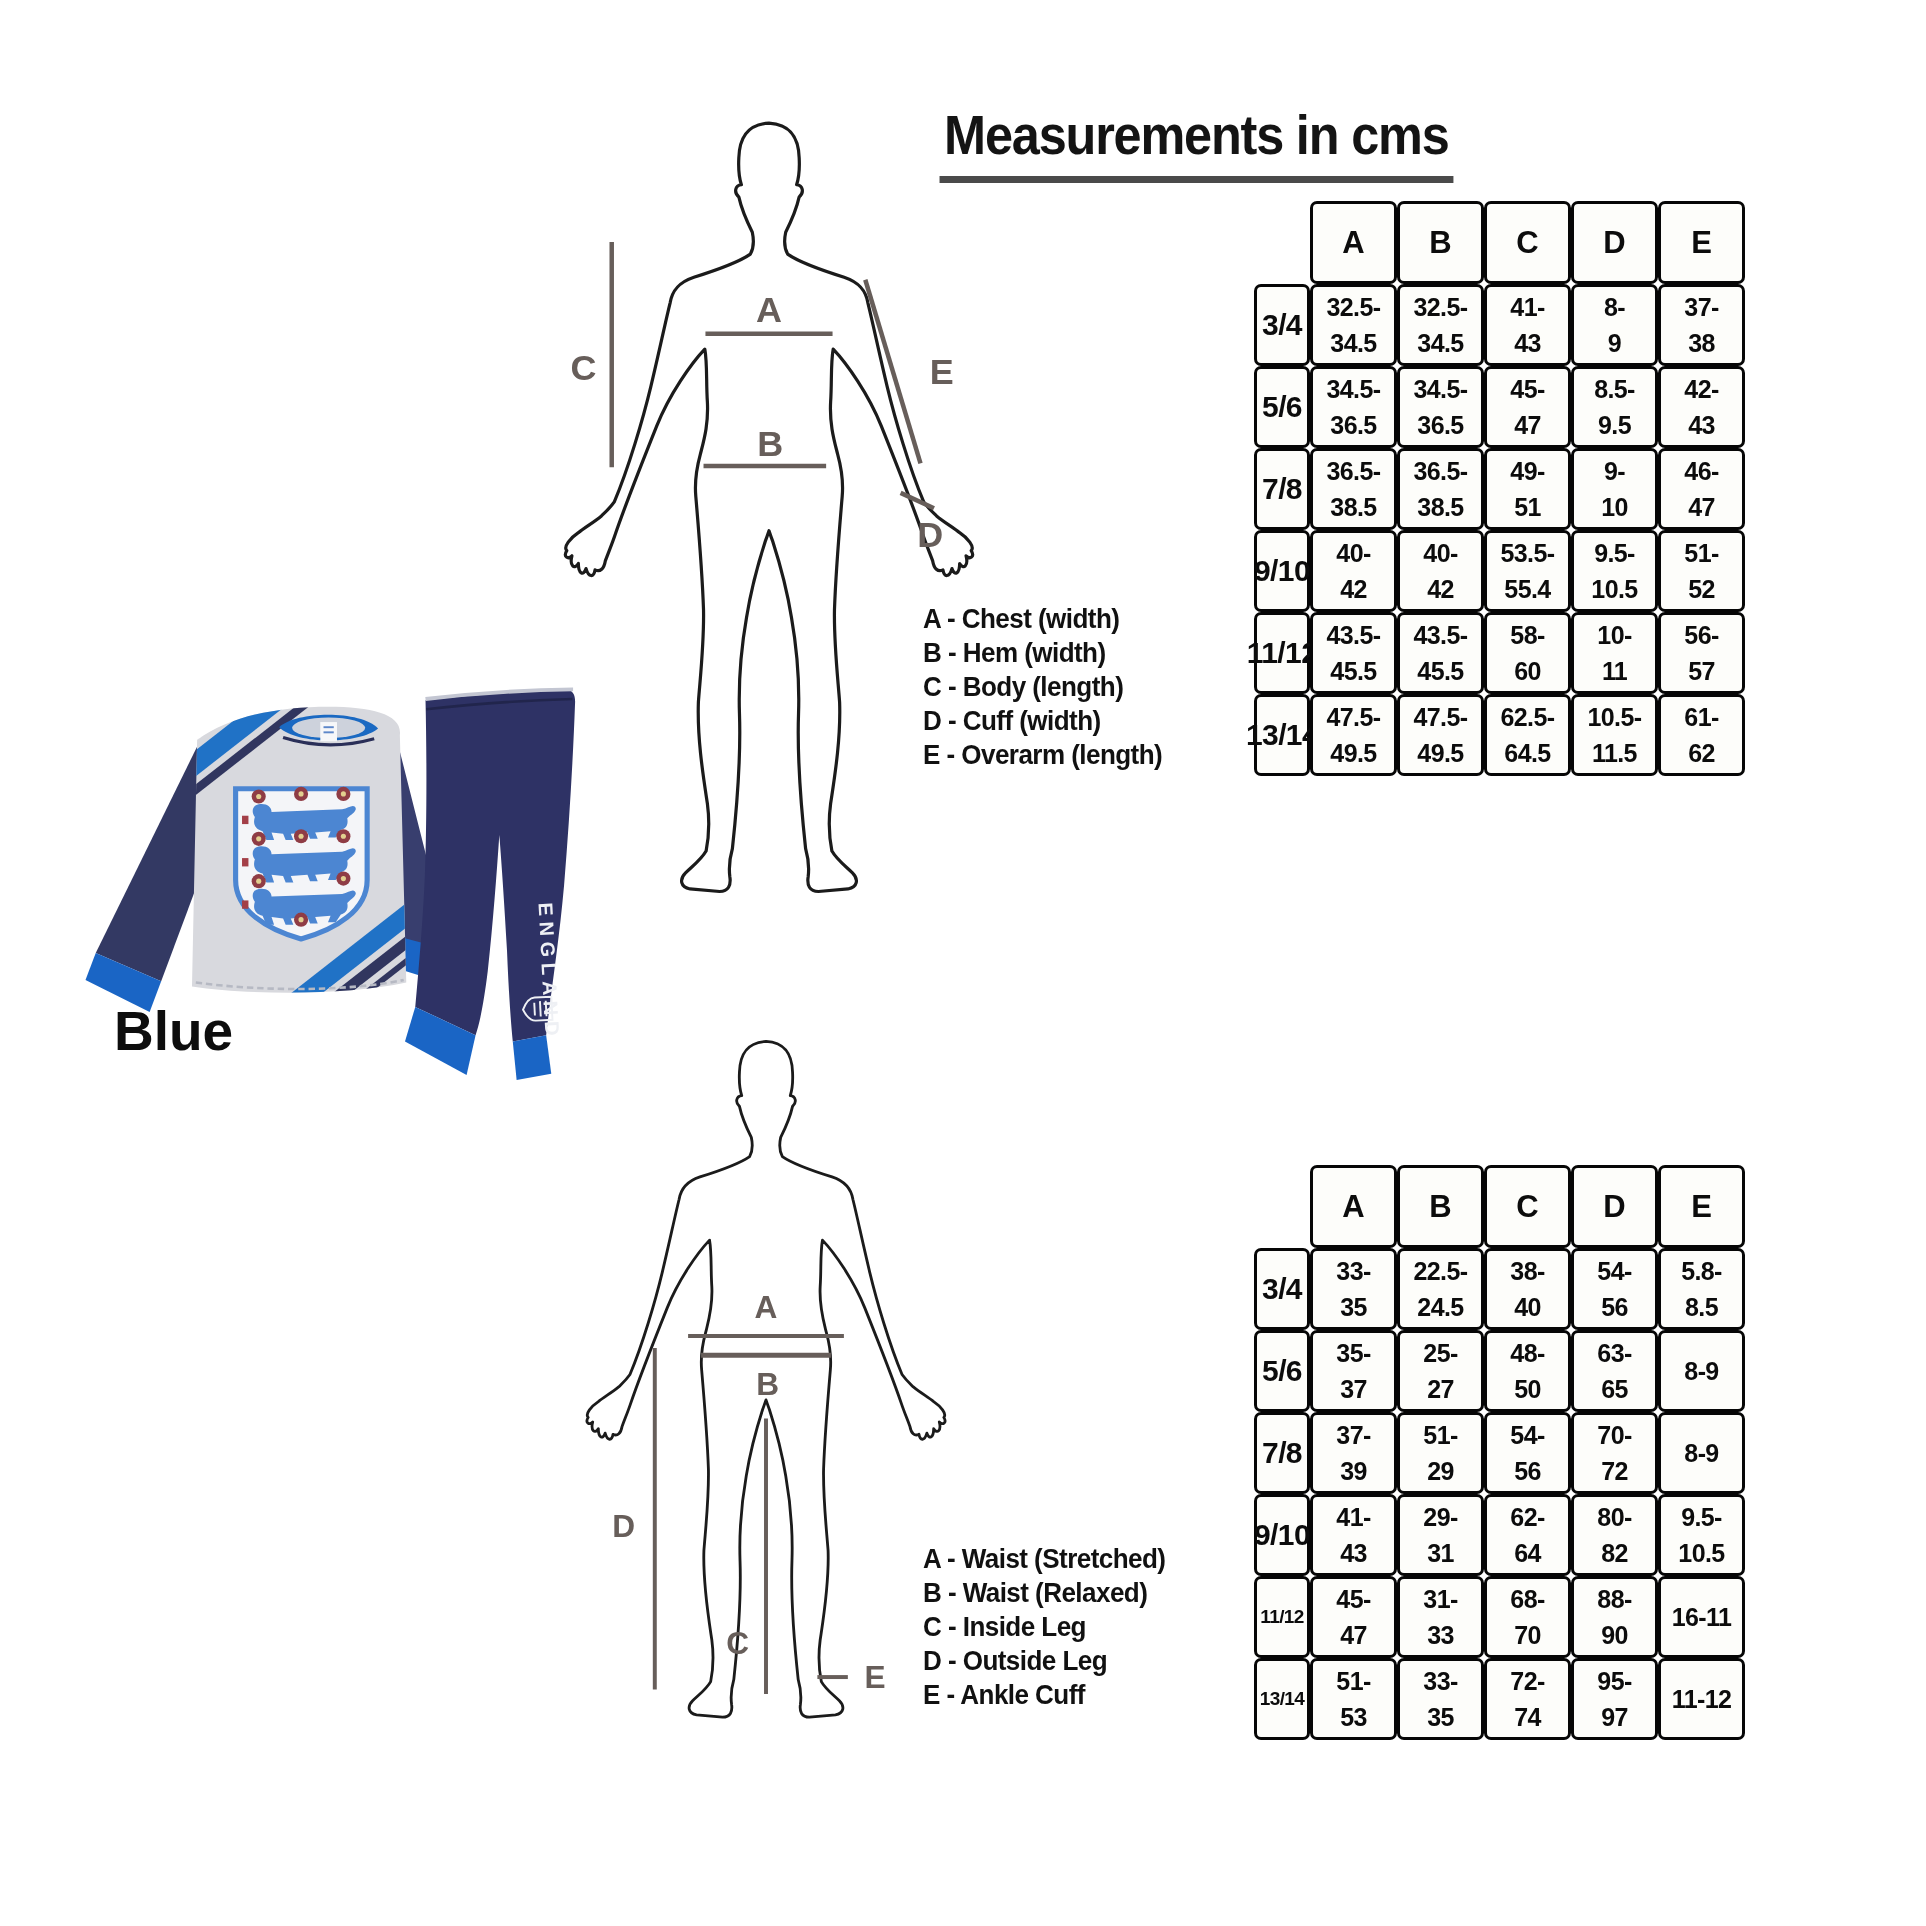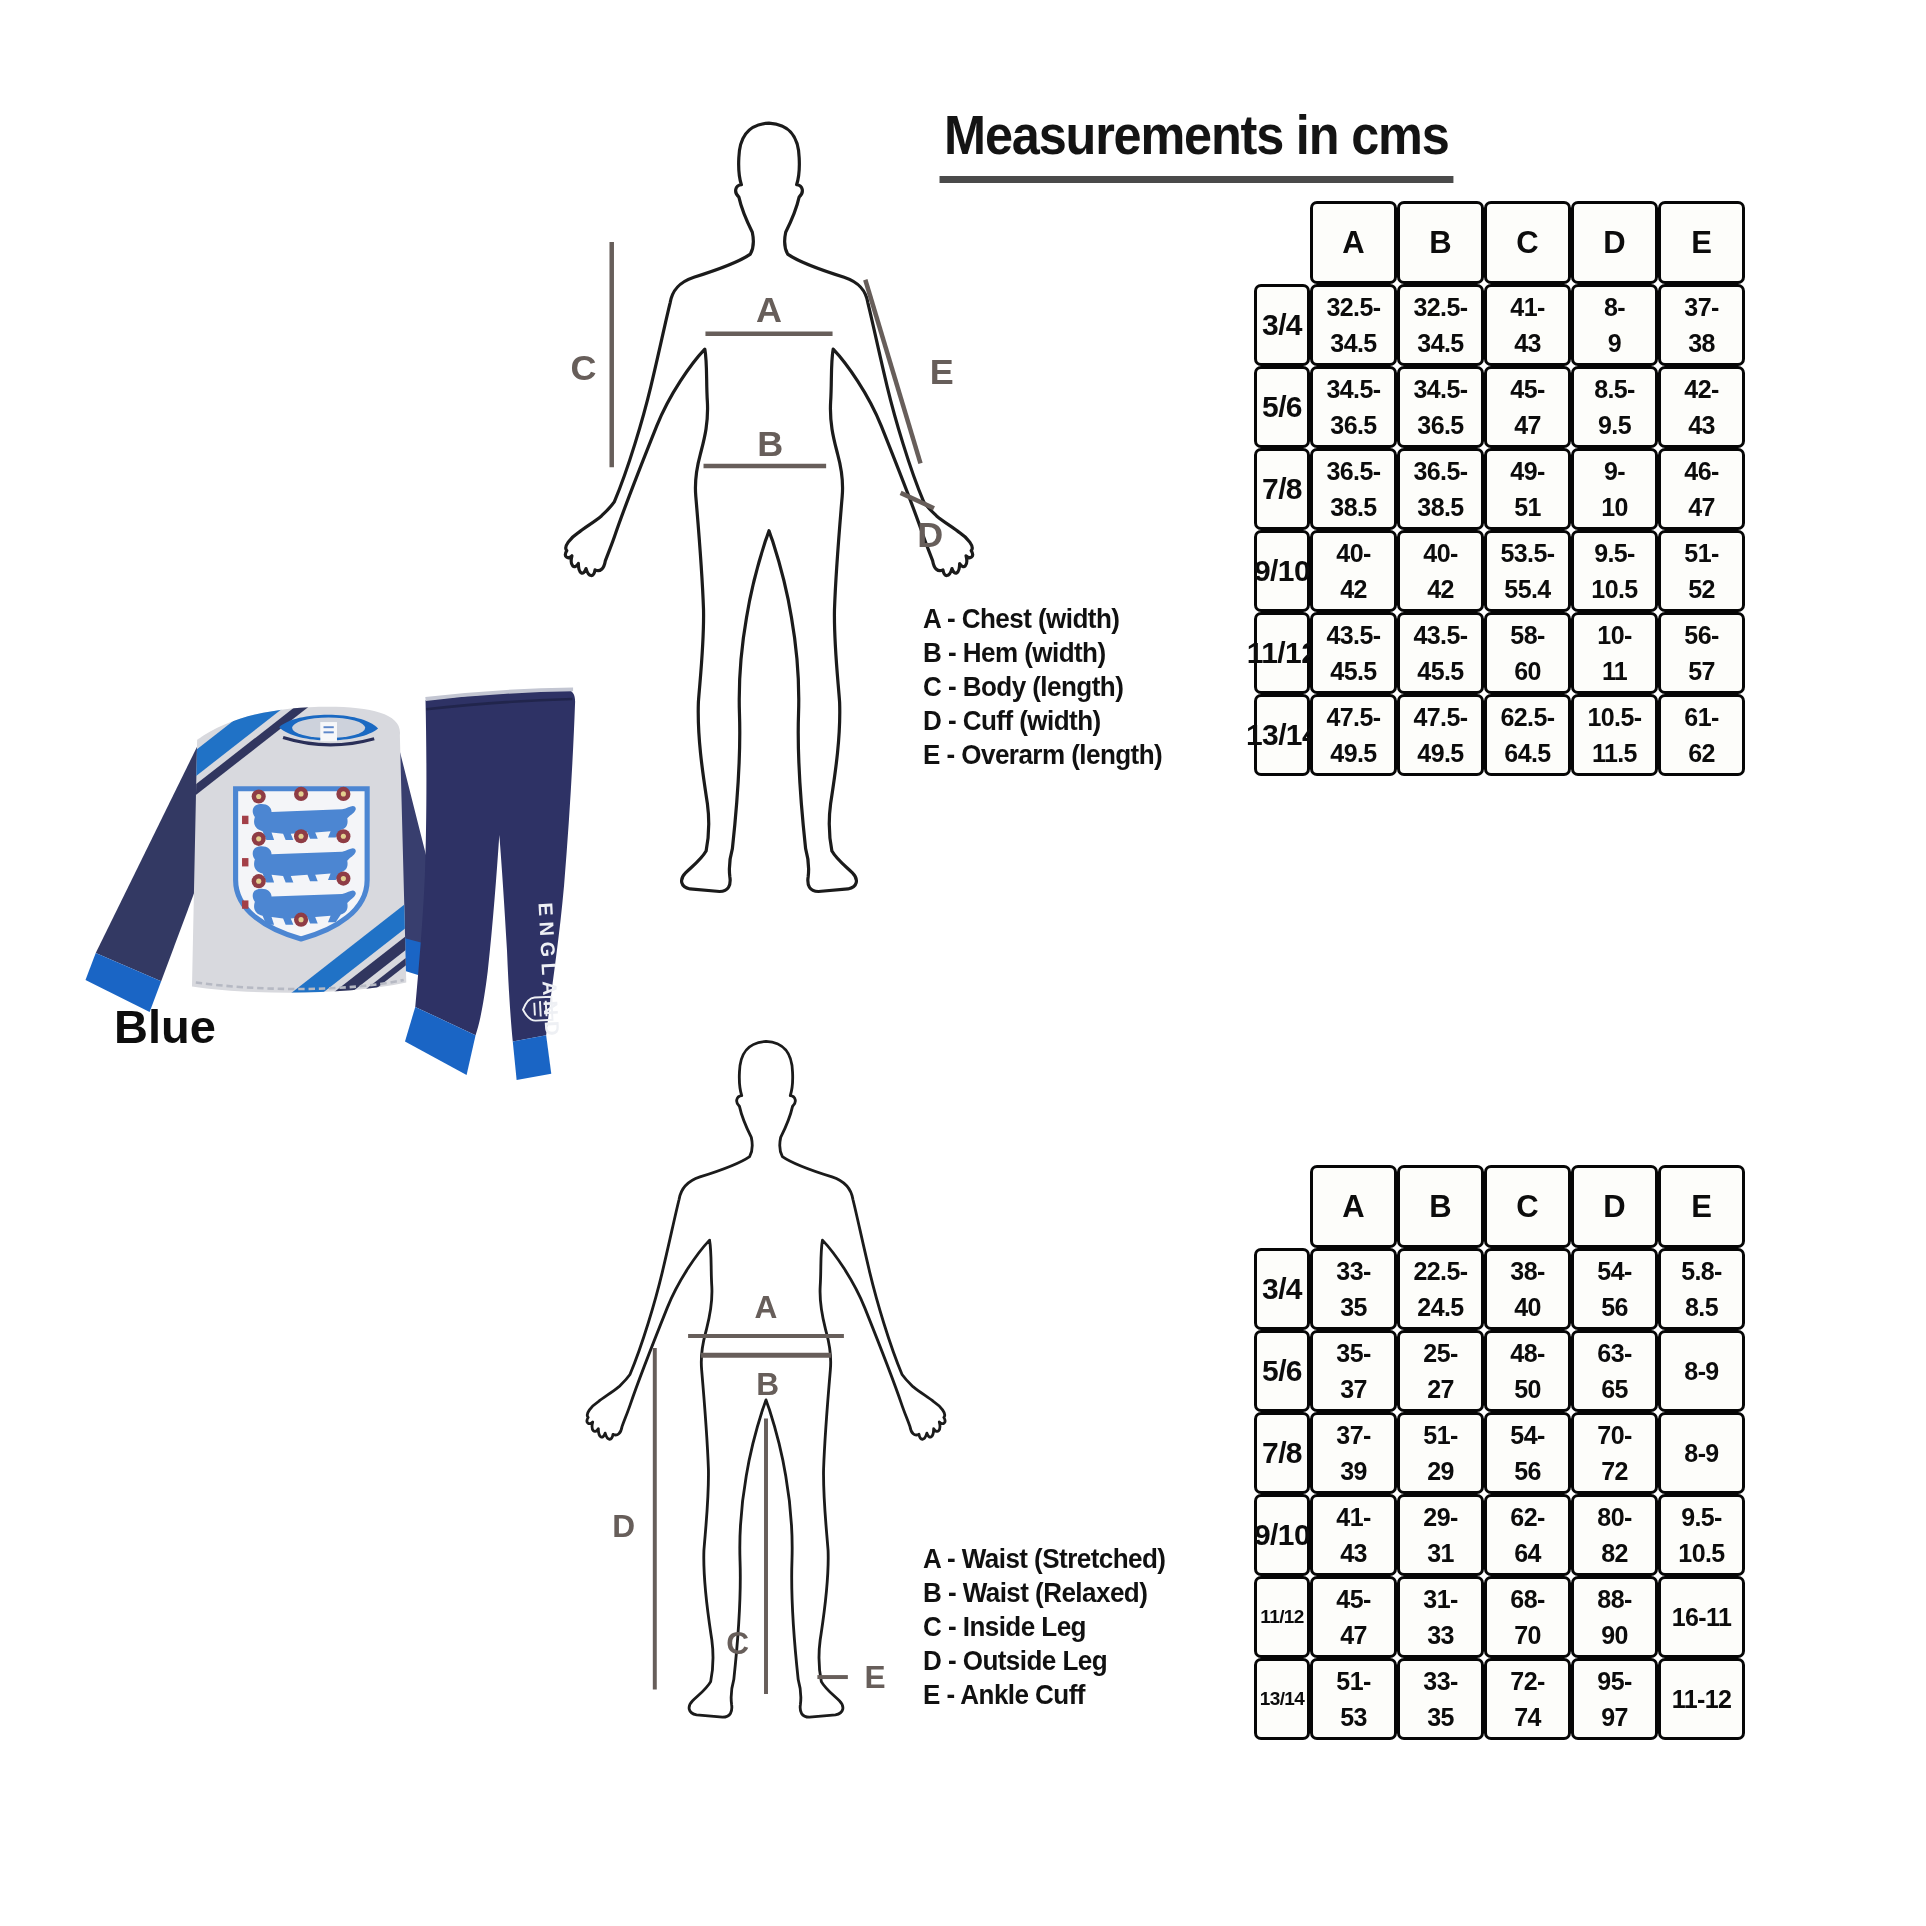--- a/index.html
+++ b/index.html
@@ -32,21 +32,21 @@
   .tcell.corner{border:none;background:transparent;border-radius:0;}
   .tcell.th{font-size:31px;}
   .tcell.rl{font-size:30px;letter-spacing:-0.6px;}
   .tcell.tv{font-size:25px;line-height:36px;white-space:pre-line;letter-spacing:-0.6px;}
   
   .diagram{position:absolute;}
   .outline{fill:none;stroke:#1b1b1b;stroke-width:5;stroke-linejoin:round;stroke-linecap:round;}
   .mline{stroke:#675e5a;stroke-width:7;fill:none;stroke-linecap:butt;}
   .mletter{font-family:"Liberation Sans","DejaVu Sans",sans-serif;font-size:56px;font-weight:bold;fill:#675e5a;}
   
-  #blue-label{position:absolute;left:114px;top:999px;font-size:47px;font-weight:bold;color:#0d0d0d;}
+  #blue-label{position:absolute;left:114px;top:999px;font-size:55px;font-weight:bold;color:#0d0d0d;}
   #product{position:absolute;left:71px;top:681px;}
 </style>
 </head>
 <body>
 
 <div id="title">
   <span class="t-inner">Measurements in cms</span>
 </div>
 
 <svg width="0" height="0" style="position:absolute" aria-hidden="true">

